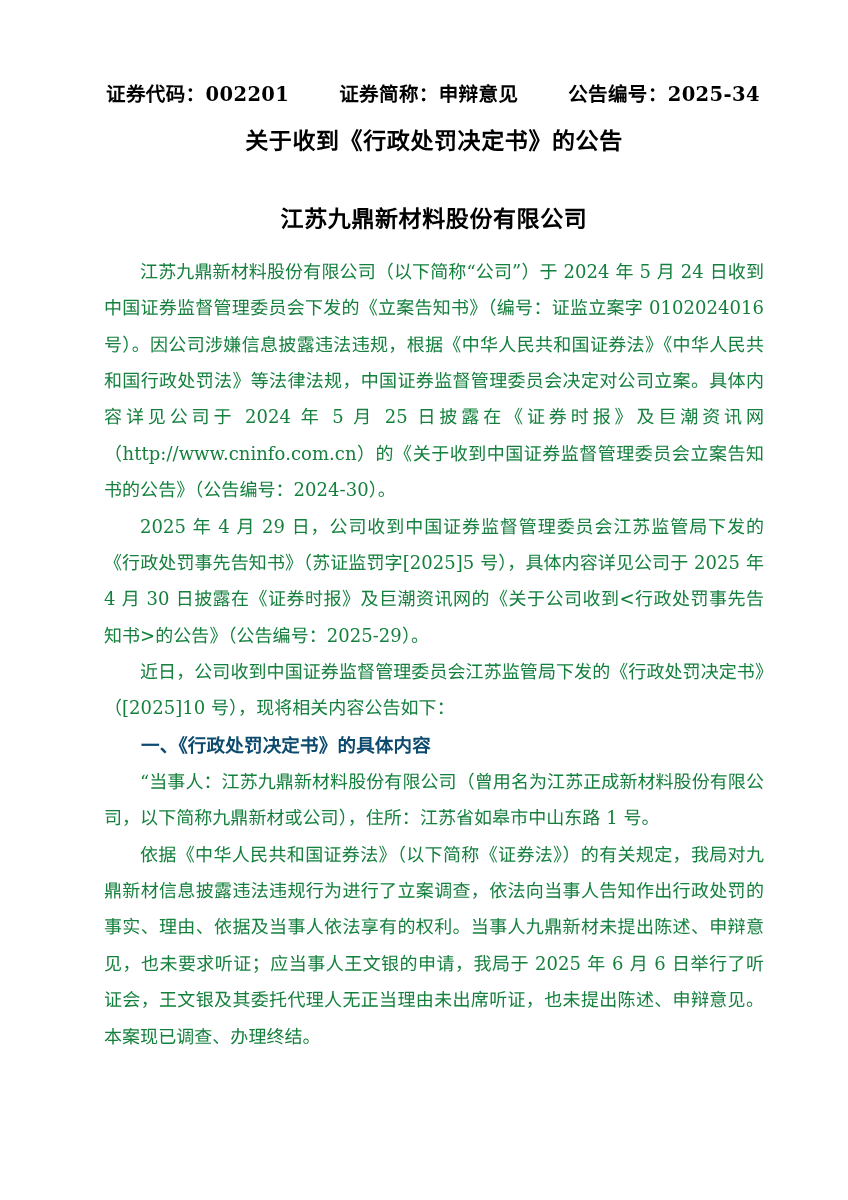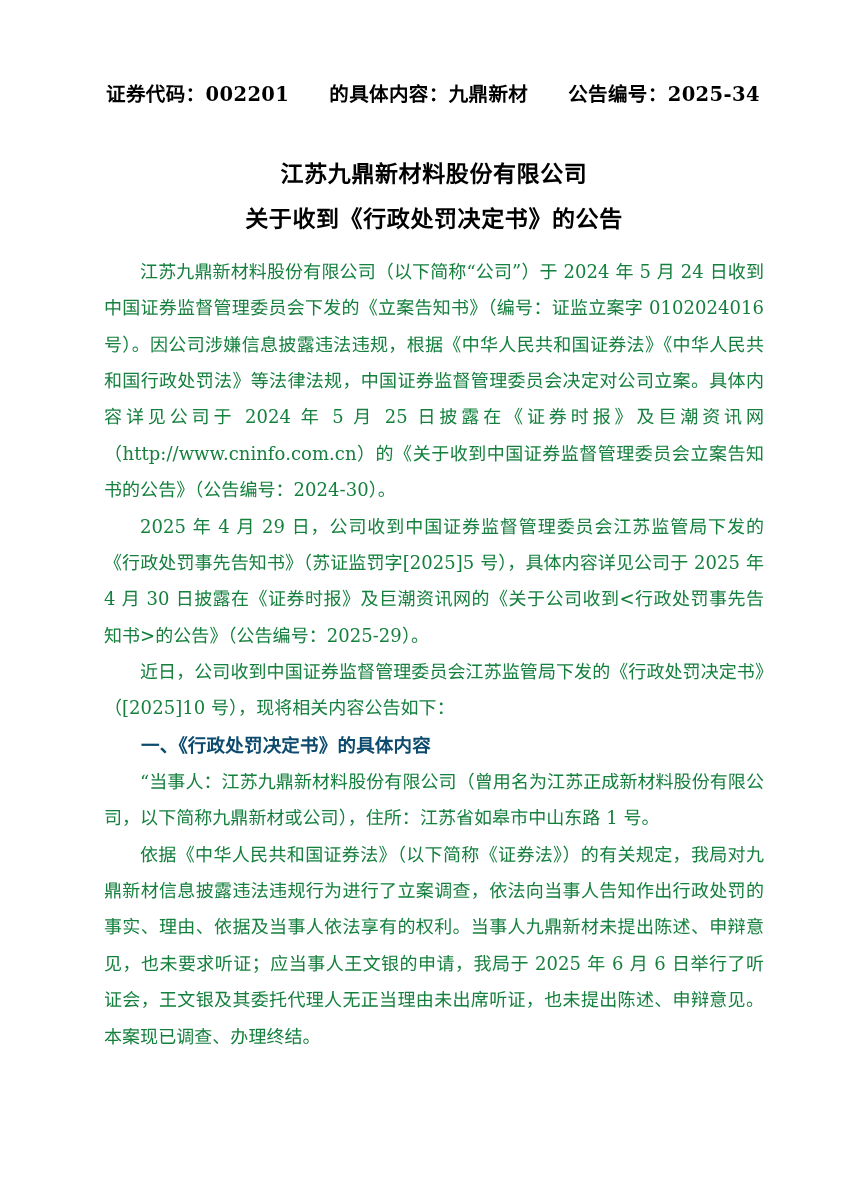--- a/index.html
+++ b/index.html
@@ -89,26 +89,26 @@
   }
 </style>
 </head>
 <body>
 
 <div class="page">
   <div class="content">
 
     <div class="header-line">
       <span class="hdr-item">证券代码：002201</span>
-      <span class="hdr-item">的具体内容：九鼎新材</span>
+      <span class="hdr-item">证券简称：申辩意见</span>
       <span class="hdr-item">公告编号：2025-34</span>
     </div>
 
+    <div class="doc-title title-2">关于收到《行政处罚决定书》的公告</div>
     <div class="doc-title title-1">江苏九鼎新材料股份有限公司</div>
-    <div class="doc-title title-2">关于收到《行政处罚决定书》的公告</div>
 
 
     <div class="body-p first">江苏九鼎新材料股份有限公司（以下简称“公司”）于 2024 年 5 月 24 日收到中国证券监督管理委员会下发的《立案告知书》（编号：证监立案字 0102024016 号）。因公司涉嫌信息披露违法违规，根据《中华人民共和国证券法》《中华人民共和国行政处罚法》等法律法规，中国证券监督管理委员会决定对公司立案。具体内容详见公司于 2024 年 5 月 25 日披露在《证券时报》及巨潮资讯网（http://www.cninfo.com.cn）的《关于收到中国证券监督管理委员会立案告知书的公告》（公告编号：2024-30）。</div>
 
     <div class="body-p">2025 年 4 月 29 日，公司收到中国证券监督管理委员会江苏监管局下发的《行政处罚事先告知书》（苏证监罚字[2025]5 号），具体内容详见公司于 2025 年 4 月 30 日披露在《证券时报》及巨潮资讯网的《关于公司收到&lt;行政处罚事先告知书&gt;的公告》（公告编号：2025-29）。</div>
 
     <div class="body-p">近日，公司收到中国证券监督管理委员会江苏监管局下发的《行政处罚决定书》（[2025]10 号），现将相关内容公告如下：</div>
 
     <div class="section-head">一、《行政处罚决定书》的具体内容</div>
 

